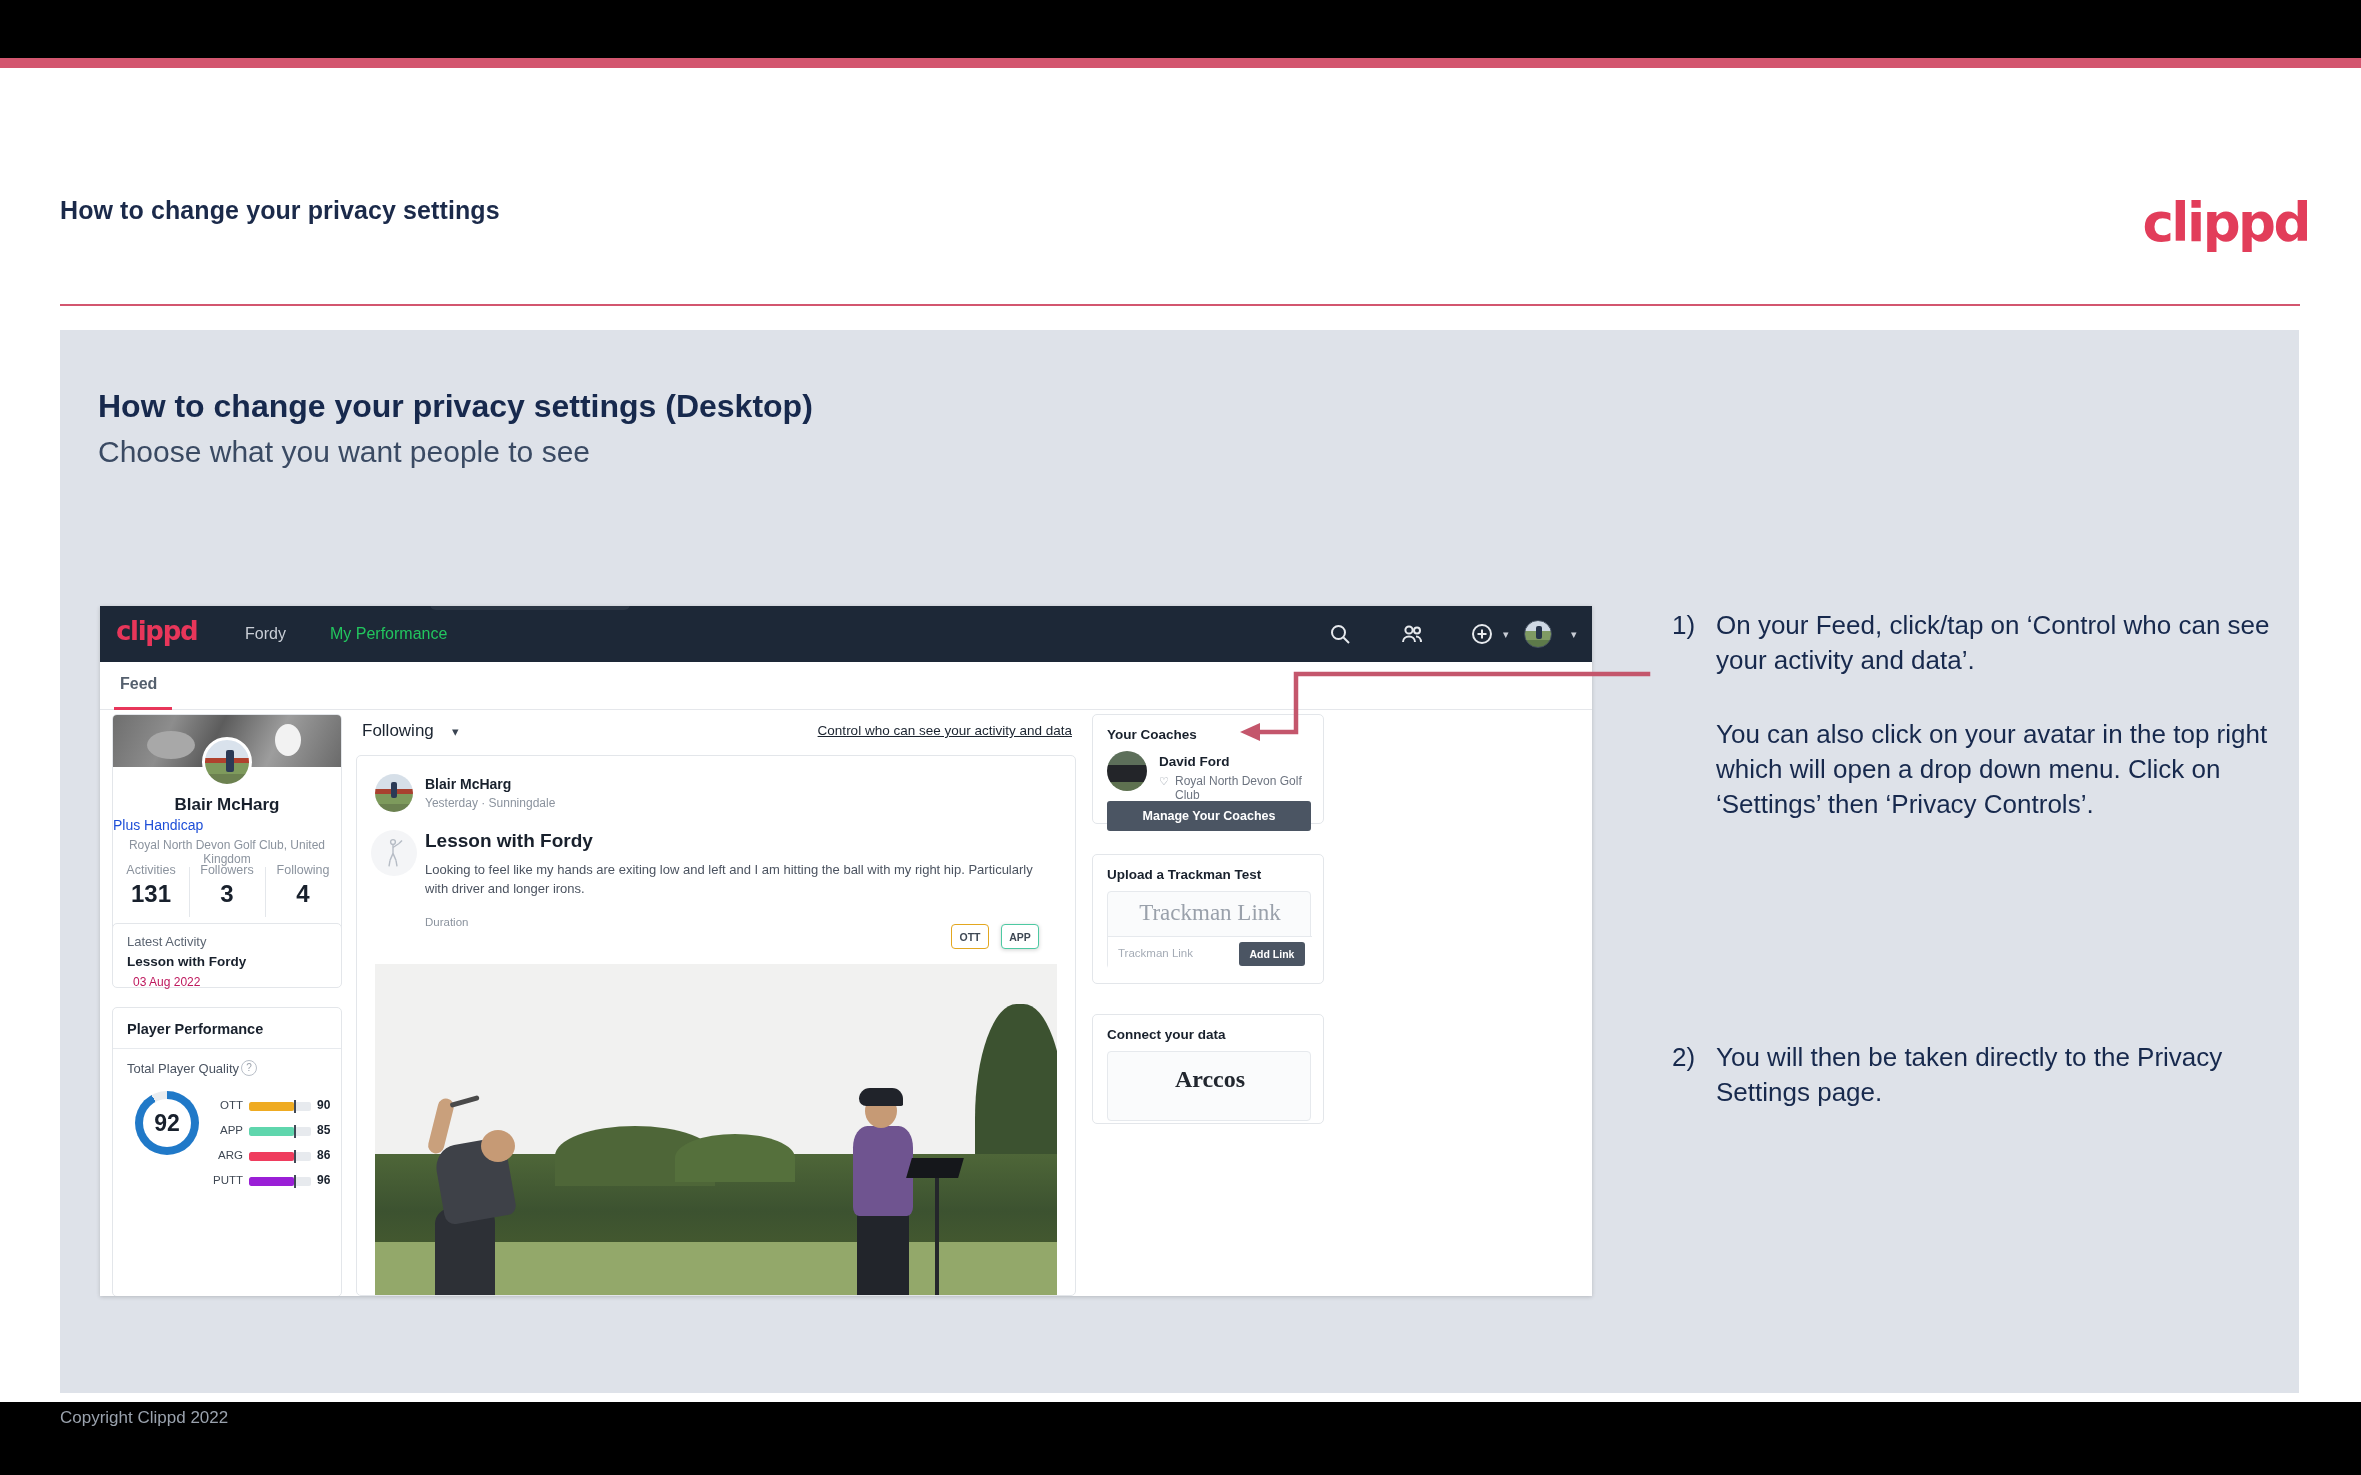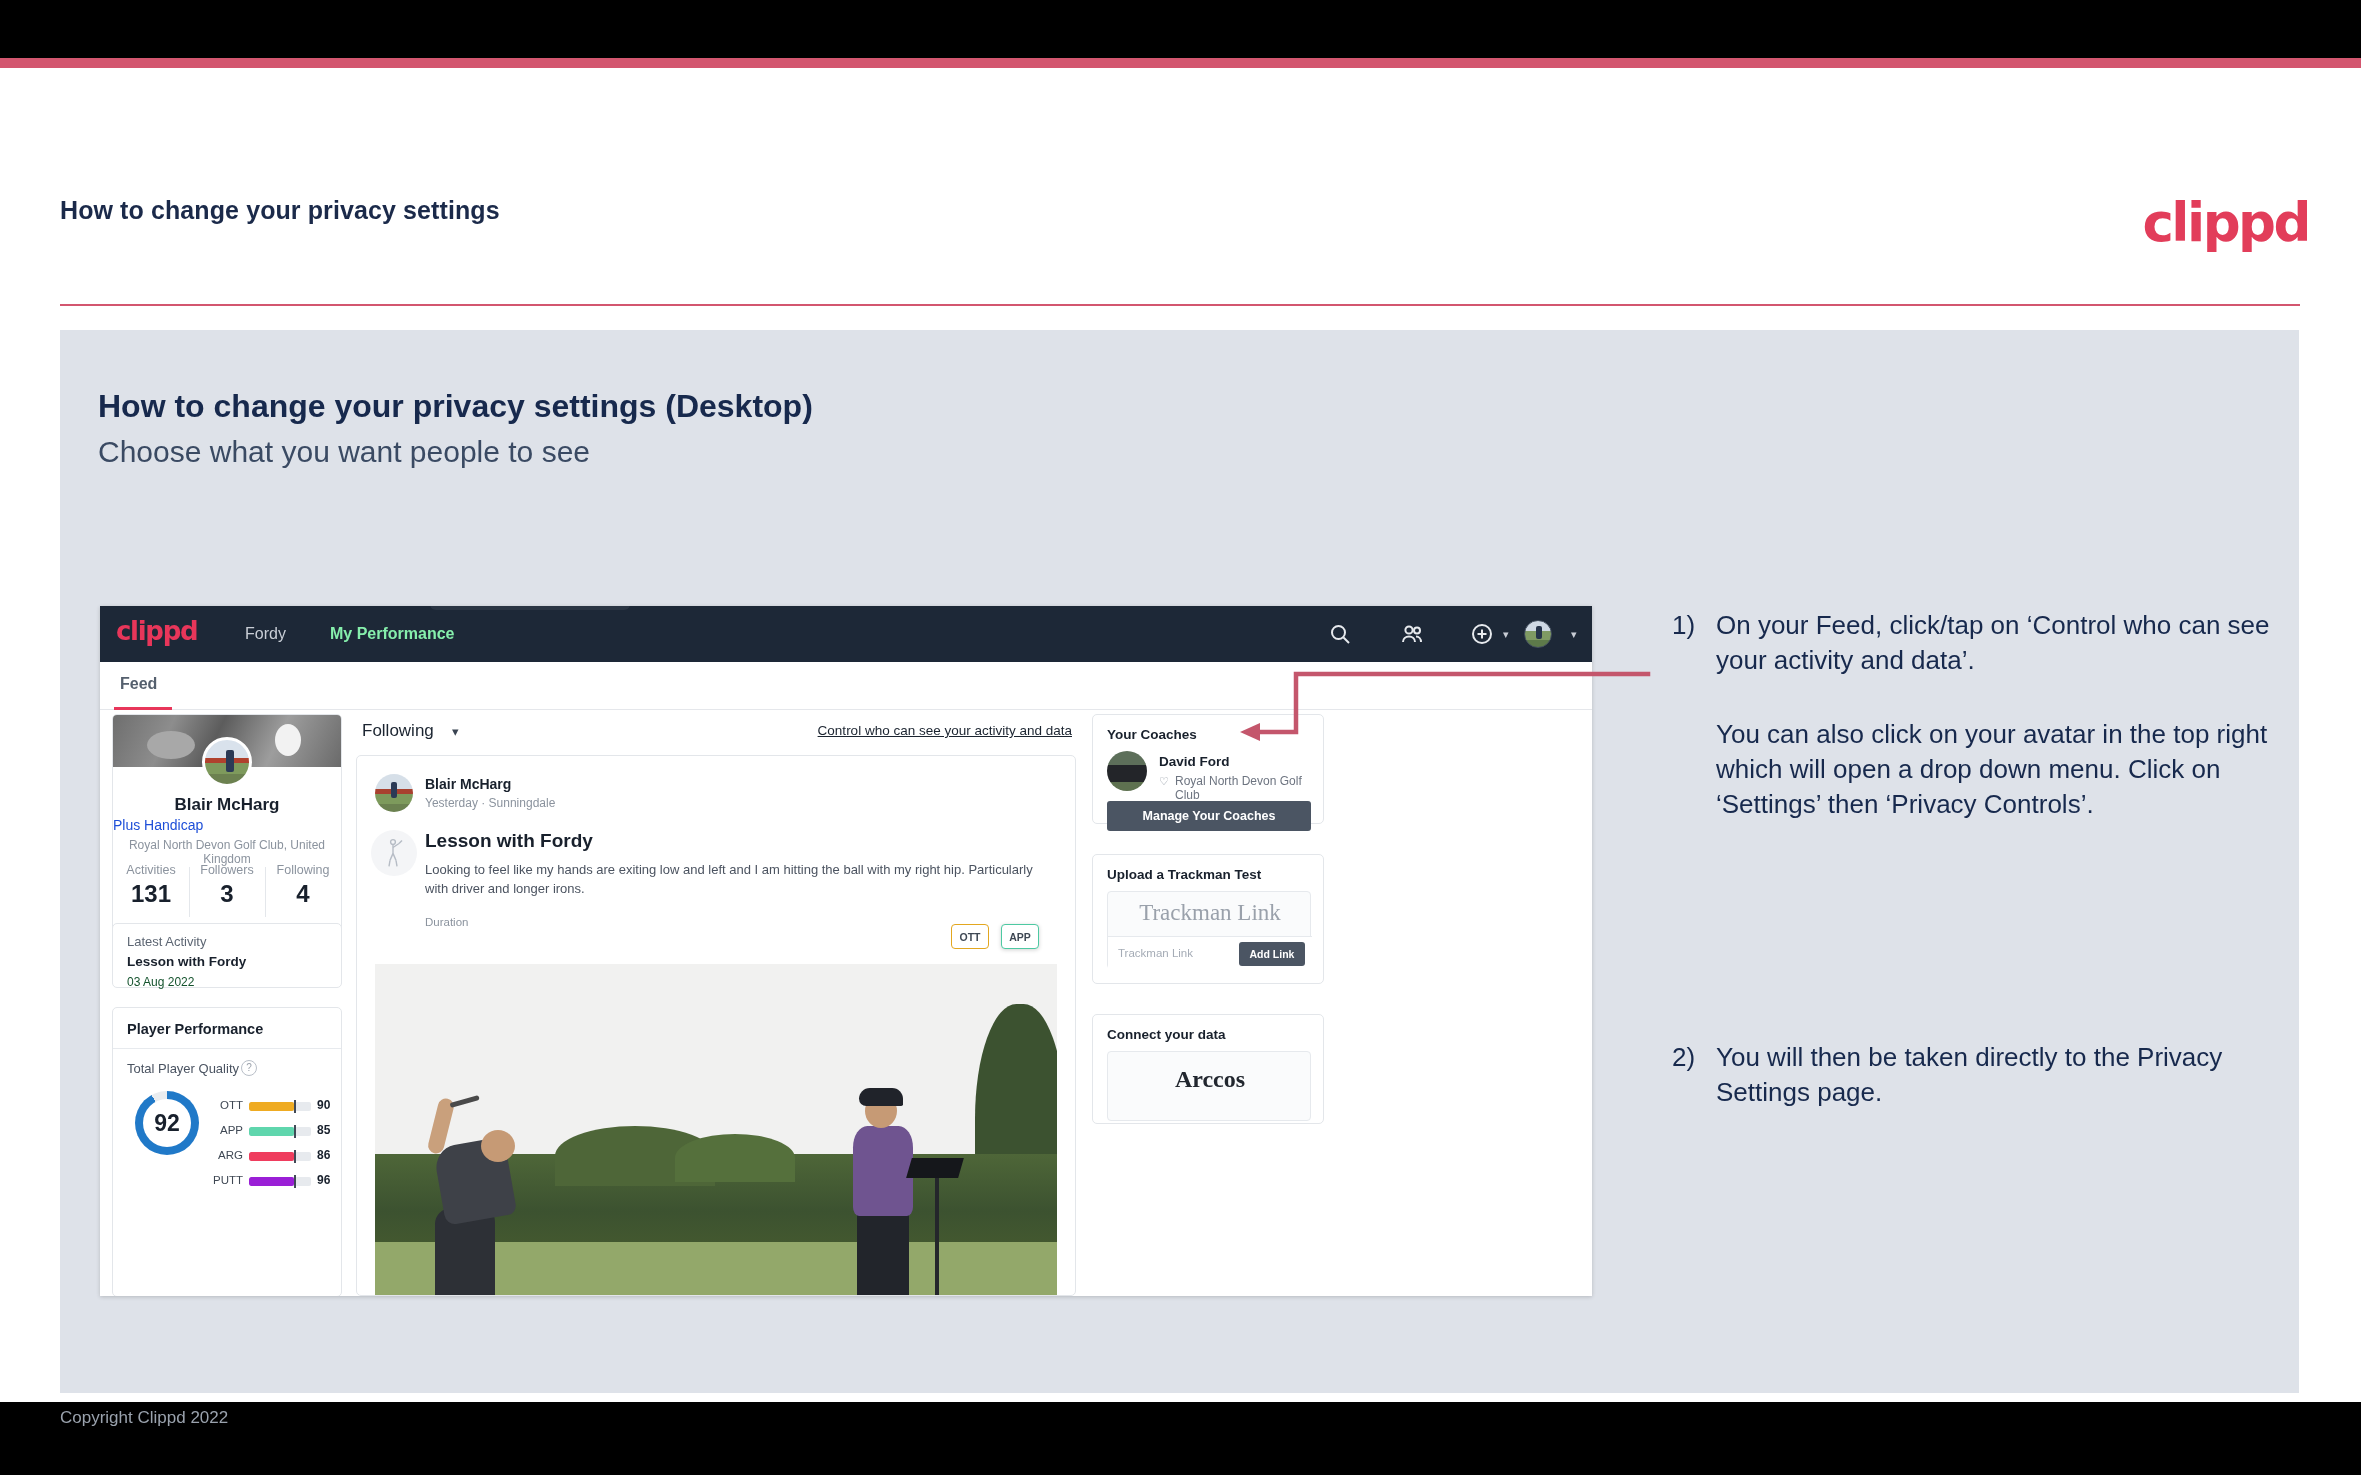--- a/index.html
+++ b/index.html
@@ -23,21 +23,21 @@
 
   .copyright { position: absolute; left: 60px; top: 1340px; font-size: 17px; color: #9aa2ad; }
 
   
   .app { position: absolute; left: 100px; top: 538px; width: 1492px; height: 690px; background: #fff;
          box-shadow: 0 1px 4px rgba(0,0,0,.18); overflow: hidden; }
   .app-nav { position: absolute; left: 0; top: 0; width: 1492px; height: 56px; background: #1d2837; }
   .nav-logo { position: absolute; left: 16px; top: 12px; font-size: 26px; font-weight: 800; color: #e8365a; letter-spacing: -1.3px; line-height: 1; font-family: "DejaVu Sans", sans-serif; }
   .nav-link { position: absolute; top: 19px; font-size: 16px; color: #c9ced6; }
   .nav-link.l1 { left: 145px; }
-  .nav-link.l2 { left: 230px; color: #86efac; font-weight: 700; }
+  .nav-link.l2 { left: 230px; color: #22c55e; font-weight: 400; }
   .nav-ico { position: absolute; top: 16px; width: 24px; height: 24px; }
   .nav-ico.i1 { left: 1228px; }
   .nav-ico.i2 { left: 1300px; }
   .nav-ico.i3 { left: 1370px; }
   .nav-chev { position: absolute; font-size: 11px; color: #c8cdd5; top: 22px; }
   .nav-chev.c1 { left: 1403px; }
   .nav-chev.c2 { left: 1471px; }
   .nav-avatar { position: absolute; left: 1424px; top: 14px; width: 28px; height: 28px; border-radius: 50%;
     background: linear-gradient(180deg,#cfd9e4 0 38%, #7f9a63 38% 72%, #5d7a4a 72% 100%); border: 1px solid #44505f; overflow: hidden; }
   .nav-avatar:after { content:""; position:absolute; left:11px; top:5px; width:6px; height:13px; background:#26344a; border-radius:2px; }
@@ -65,21 +65,21 @@
   .pclub { position: absolute; left:0; top: 123px; width: 228px; text-align: center; font-size: 12px; color: #8b939e; }
   .stats { position: absolute; left: 0; top: 148px; width: 228px; height: 58px; display: flex; }
   .stat { flex: 1; text-align: center; position: relative; }
   .stat + .stat:before { content:""; position:absolute; left:0; top:4px; bottom:4px; width:1px; background:#e4e7eb; }
   .stat .k { font-size: 12.5px; color: #8b939e; }
   .stat .v { font-size: 24px; font-weight: 700; color: #18202c; margin-top: 3px; }
 
   .latest-card { position: absolute; left: 12px; top: 212px; width: 230px; height: 65px; border-top: 1px solid #e3e6ea; }
   .la-t { position: absolute; left: 14px; top: 10px; font-size: 13px; color: #5d6673; }
   .la-n { position: absolute; left: 14px; top: 30px; font-size: 13.5px; font-weight: 700; color: #18202c; }
-  .la-d { position: absolute; left: 14px; top: 51px; font-size: 12px; color: #14532d; }
+  .la-d { position: absolute; left: 20px; top: 51px; font-size: 12px; color: #be185d; }
 
   .perf-card { position: absolute; left: 12px; top: 296px; width: 230px; height: 290px; overflow: hidden; }
   .perf-h { position: absolute; left: 14px; top: 13px; font-size: 14.5px; font-weight: 700; color: #18202c; }
   .perf-div { position: absolute; left: 0; top: 40px; width: 228px; height: 1px; background: #e7eaee; }
   .tpq { position: absolute; left: 14px; top: 53px; font-size: 13px; color: #4a5361; }
   .tpq-q { position: absolute; left: 128px; top: 52px; width: 16px; height: 16px; border: 1.4px solid #b9bfc8; border-radius: 50%;
            font-size: 10px; color: #9aa1ab; text-align: center; line-height: 14px; }
   .ring { position: absolute; left: 22px; top: 83px; width: 64px; height: 64px; border-radius: 50%;
           background: conic-gradient(#2079c8 0 92%, #e9ecef 92% 100%); }
   .ring:after { content:""; position:absolute; left:8px; top:8px; right:8px; bottom:8px; border-radius:50%; background:#fff; }

